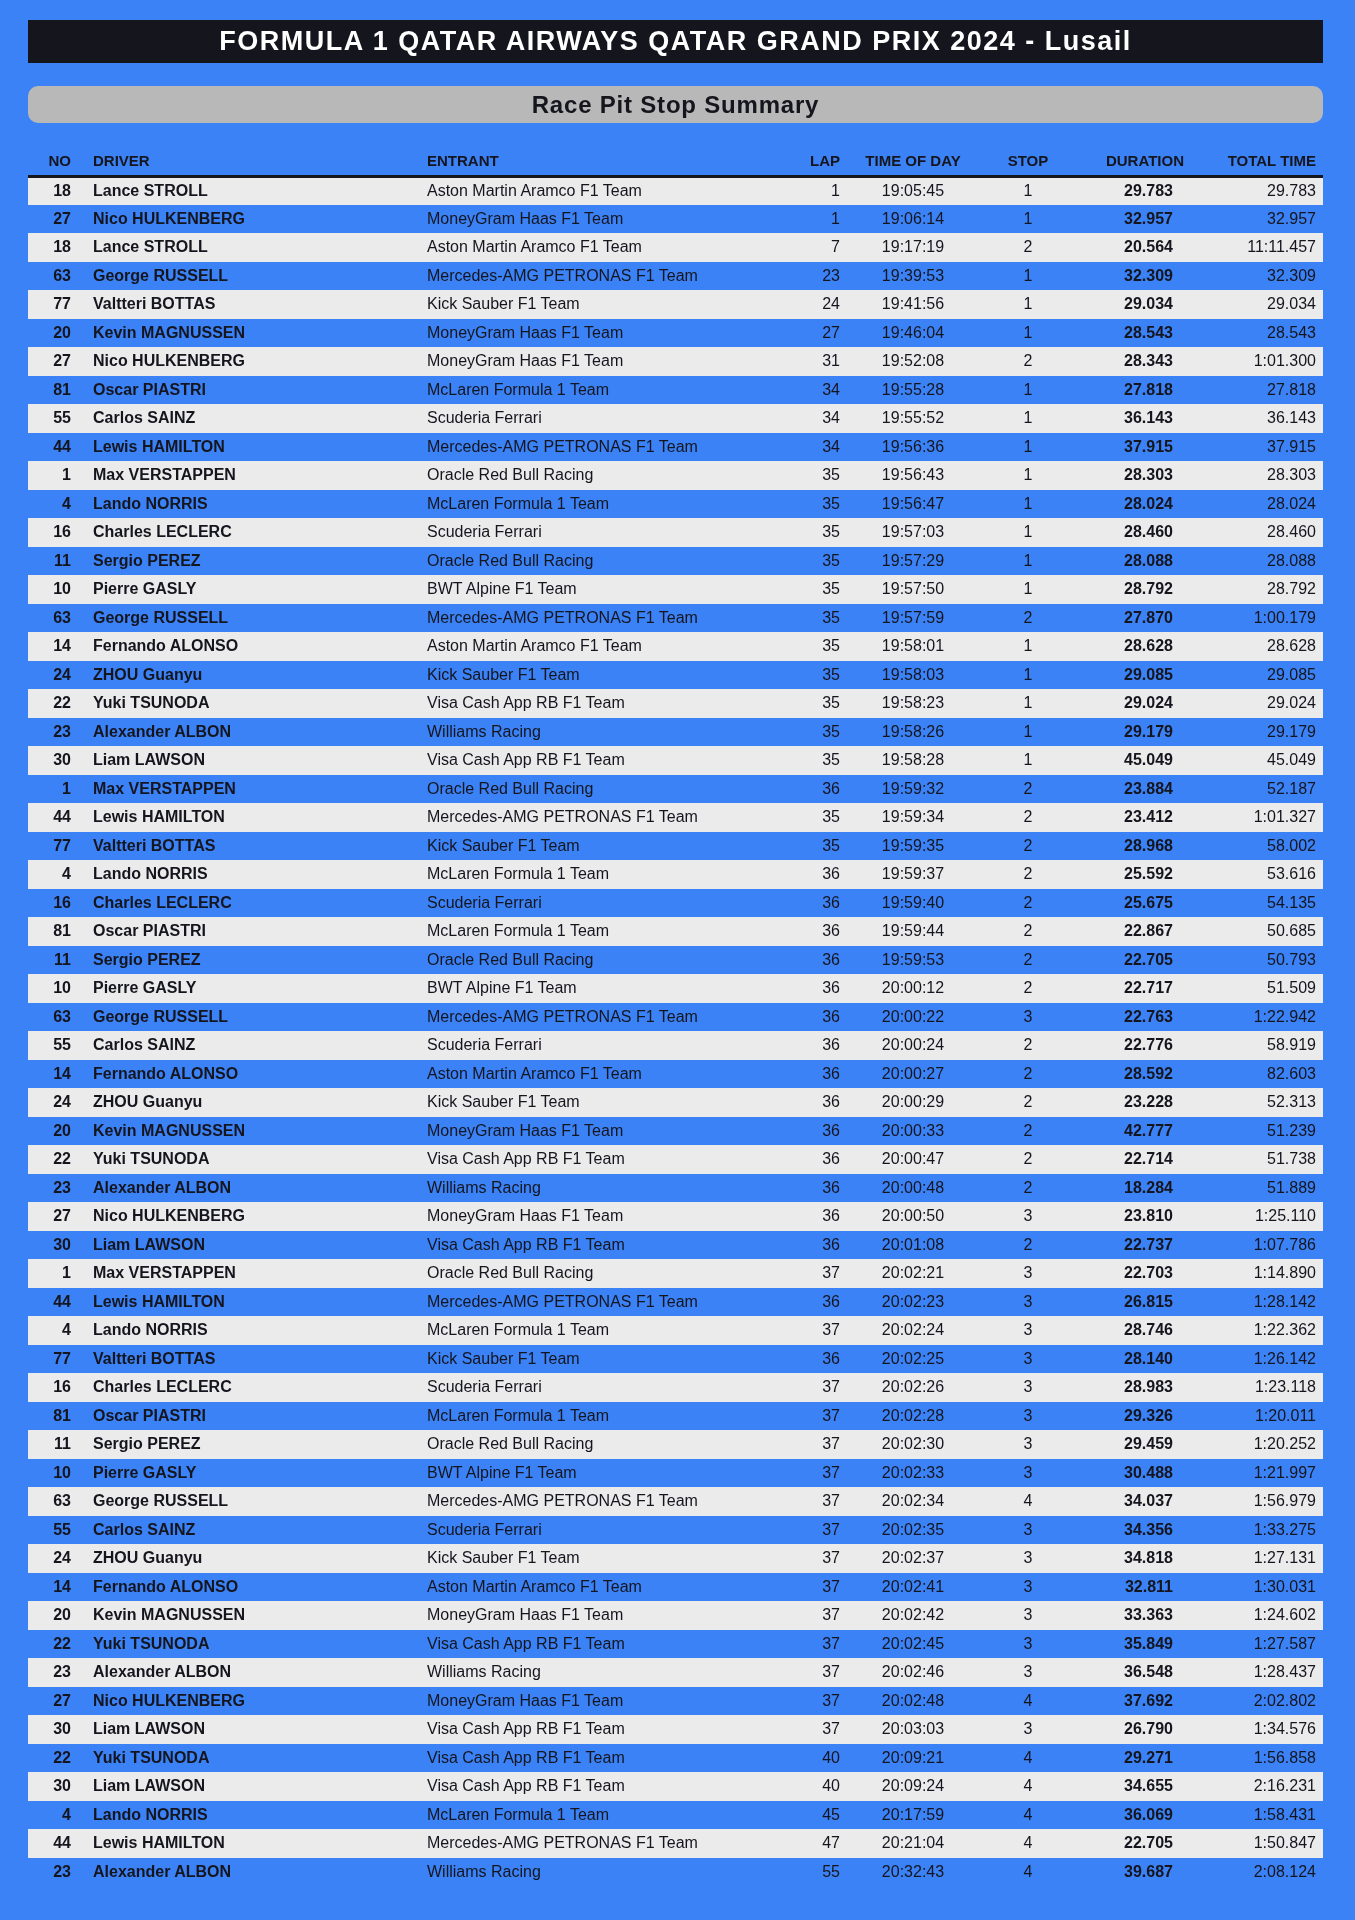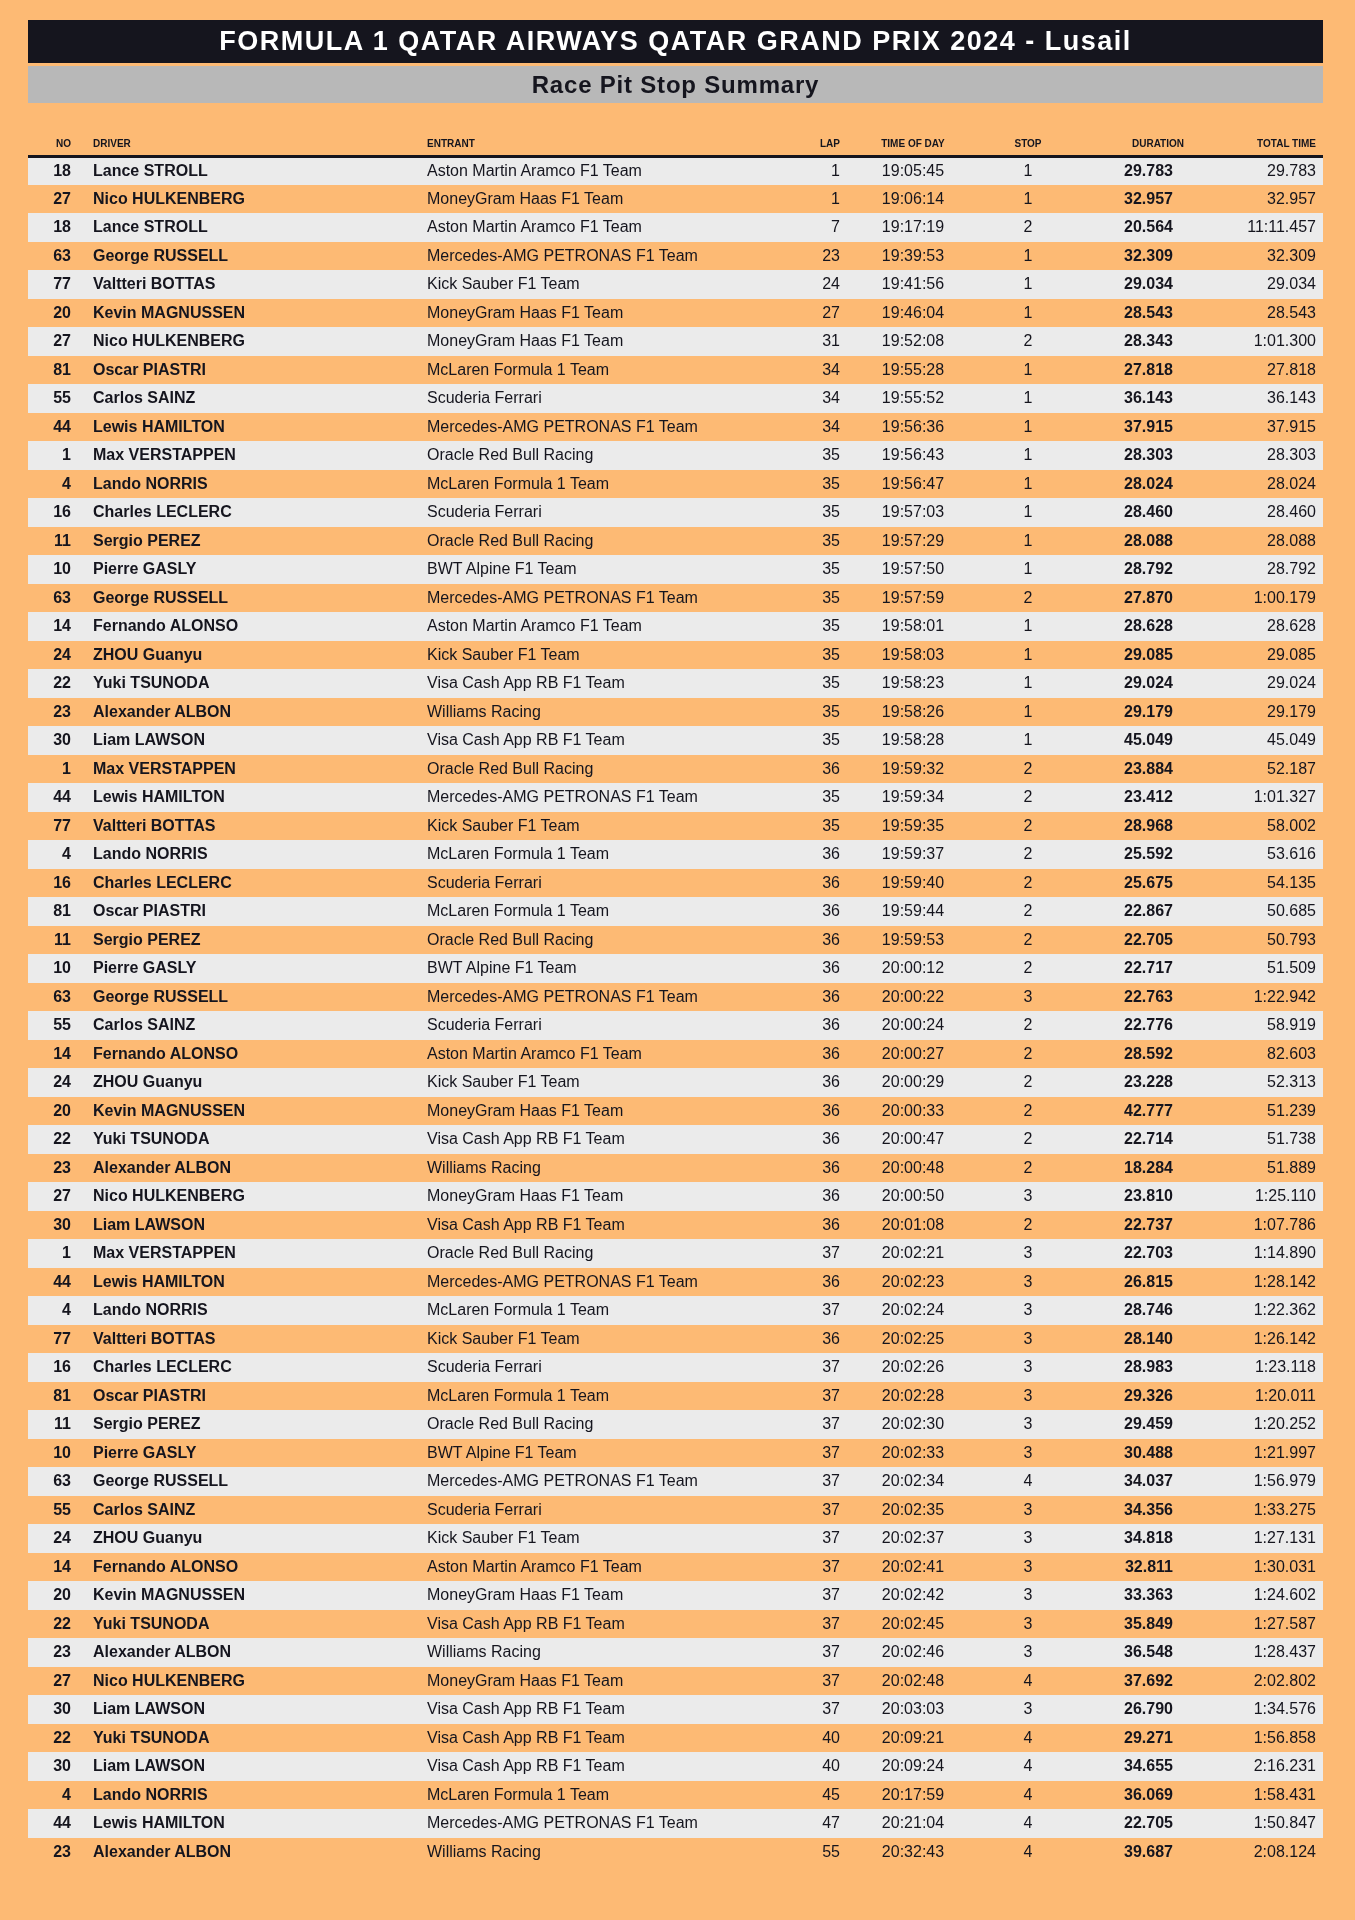--- a/index.html
+++ b/index.html
@@ -9,54 +9,55 @@
     height: 1920px;
     font-family: "Liberation Sans", sans-serif;
     color: var(--text, #15151e);
     overflow: hidden;
   }
   .page {
     position: relative;
     width: 1355px;
     height: 1920px;
     padding: 20px 32px 0 28px;
-    background: #fdba74;
+    background: #3b82f6;
   }
   .title-bar {
     height: 43px;
     background: var(--bar-dark, #15151e);
     color: var(--bar-dark-text, #ffffff);
     display: flex;
     align-items: center;
     justify-content: center;
     font-size: 27px;
     font-weight: bold;
     letter-spacing: 1.5px;
     white-space: nowrap;
   }
   .subtitle-bar {
     height: 37px;
-    margin-top: 3px;
+    margin-top: 23px;
     background: var(--bar-gray, #b8b8b8);
     color: var(--text, #15151e);
     display: flex;
     align-items: center;
     justify-content: center;
     font-size: 24px;
     font-weight: bold;
     letter-spacing: 0.8px;
+    border-radius: 10px;
   }
   table.pits {
     width: 1295px;
     margin-top: 22px;
     border-collapse: collapse;
     table-layout: fixed;
   }
   table.pits thead th {
-    font-size: 10px;
+    font-size: 15px;
     font-weight: bold;
     height: 31px;
     vertical-align: bottom;
     padding-bottom: 6px;
     border-bottom: 3px solid var(--text, #15151e);
     white-space: nowrap;
   }
   table.pits tbody td {
     height: 28.5px;
     font-size: 16px;

